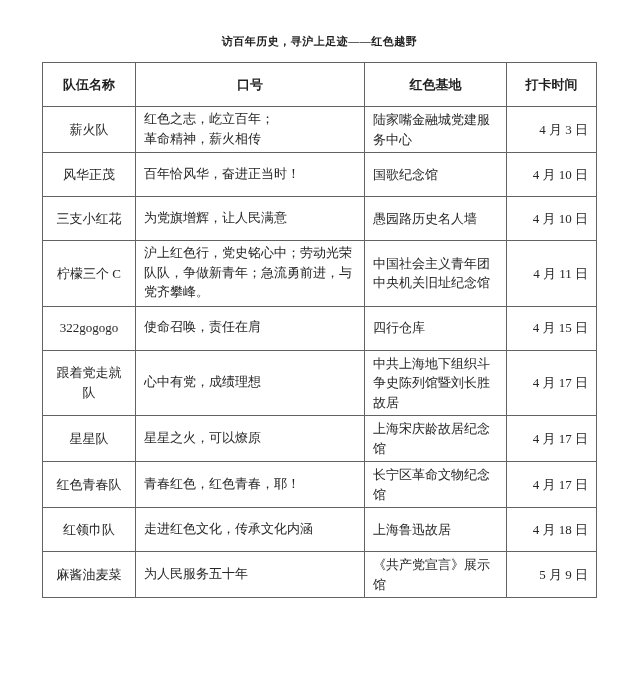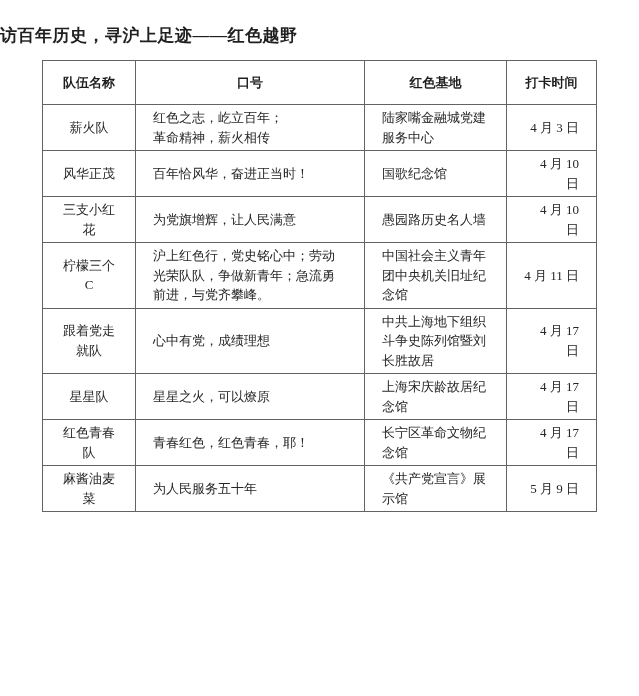--- a/index.html
+++ b/index.html
@@ -9,53 +9,54 @@
     font-family: "Liberation Serif", "DejaVu Serif", serif;
     color: #262626;
   }
   .page {
     width: 639px;
     height: 696px;
     background: #ffffff;
     overflow: hidden;
   }
   .doc-title {
-    padding-top: 24px;
-    font-size: 17px;
+    padding-top: 34px;
+    text-align: center;
+    font-size: 11px;
     font-weight: bold;
     letter-spacing: 0.5px;
     color: #1f1f1f;
   }
   table.schedule {
     margin: 13px auto 0 auto;
     width: 554px;
     border-collapse: collapse;
     table-layout: fixed;
   }
   table.schedule col.c-team  { width: 93px; }
   table.schedule col.c-slogan{ width: 229px; }
   table.schedule col.c-base  { width: 142px; }
   table.schedule col.c-date  { width: 90px; }
   table.schedule th,
   table.schedule td {
     border: 1px solid #636363;
     font-size: 13px;
     line-height: 1.5;
     height: 44px;
-    padding: 3px 17px;
+    padding: 3px 8px;
     vertical-align: middle;
     overflow: hidden;
   }
   table.schedule th {
     font-weight: bold;
     text-align: center;
     color: #1f1f1f;
   }
   td.cell-team  { text-align: center; }
-  td.cell-slogan{ text-align: left; white-space: pre-line; }
+  td.cell-slogan{ text-align: left; white-space: pre-line; font-family: Liberation Mono, monospace; }
   td.cell-base  { text-align: left; }
   td.cell-date  { text-align: right; }
 </style>
 </head>
 <body>
 
 <div class="page">
 
   <div class="doc-title">访百年历史，寻沪上足迹——红色越野</div>
 
@@ -94,38 +95,50 @@
         <td class="cell-base">愚园路历史名人墙</td>
         <td class="cell-date">4 月 10 日</td>
       </tr>
       <tr>
         <td class="cell-team">柠檬三个 C</td>
         <td class="cell-slogan">沪上红色行，党史铭心中；劳动光荣队队，争做新青年；急流勇前进，与党齐攀峰。</td>
         <td class="cell-base">中国社会主义青年团中央机关旧址纪念馆</td>
         <td class="cell-date">4 月 11 日</td>
       </tr>
       <tr>
+        <td class="cell-team">322gogogo</td>
+        <td class="cell-slogan">使命召唤，责任在肩</td>
+        <td class="cell-base">四行仓库</td>
+        <td class="cell-date">4 月 15 日</td>
+      </tr>
+      <tr>
         <td class="cell-team">跟着党走就队</td>
         <td class="cell-slogan">心中有党，成绩理想</td>
         <td class="cell-base">中共上海地下组织斗争史陈列馆暨刘长胜故居</td>
         <td class="cell-date">4 月 17 日</td>
       </tr>
       <tr>
         <td class="cell-team">星星队</td>
         <td class="cell-slogan">星星之火，可以燎原</td>
         <td class="cell-base">上海宋庆龄故居纪念馆</td>
         <td class="cell-date">4 月 17 日</td>
       </tr>
       <tr>
         <td class="cell-team">红色青春队</td>
         <td class="cell-slogan">青春红色，红色青春，耶！</td>
         <td class="cell-base">长宁区革命文物纪念馆</td>
         <td class="cell-date">4 月 17 日</td>
       </tr>
       <tr>
+        <td class="cell-team">红领巾队</td>
+        <td class="cell-slogan">走进红色文化，传承文化内涵</td>
+        <td class="cell-base">上海鲁迅故居</td>
+        <td class="cell-date">4 月 18 日</td>
+      </tr>
+      <tr>
         <td class="cell-team">麻酱油麦菜</td>
         <td class="cell-slogan">为人民服务五十年</td>
         <td class="cell-base">《共产党宣言》展示馆</td>
         <td class="cell-date">5 月 9 日</td>
       </tr>
     </tbody>
   </table>
 
 </div>
 

